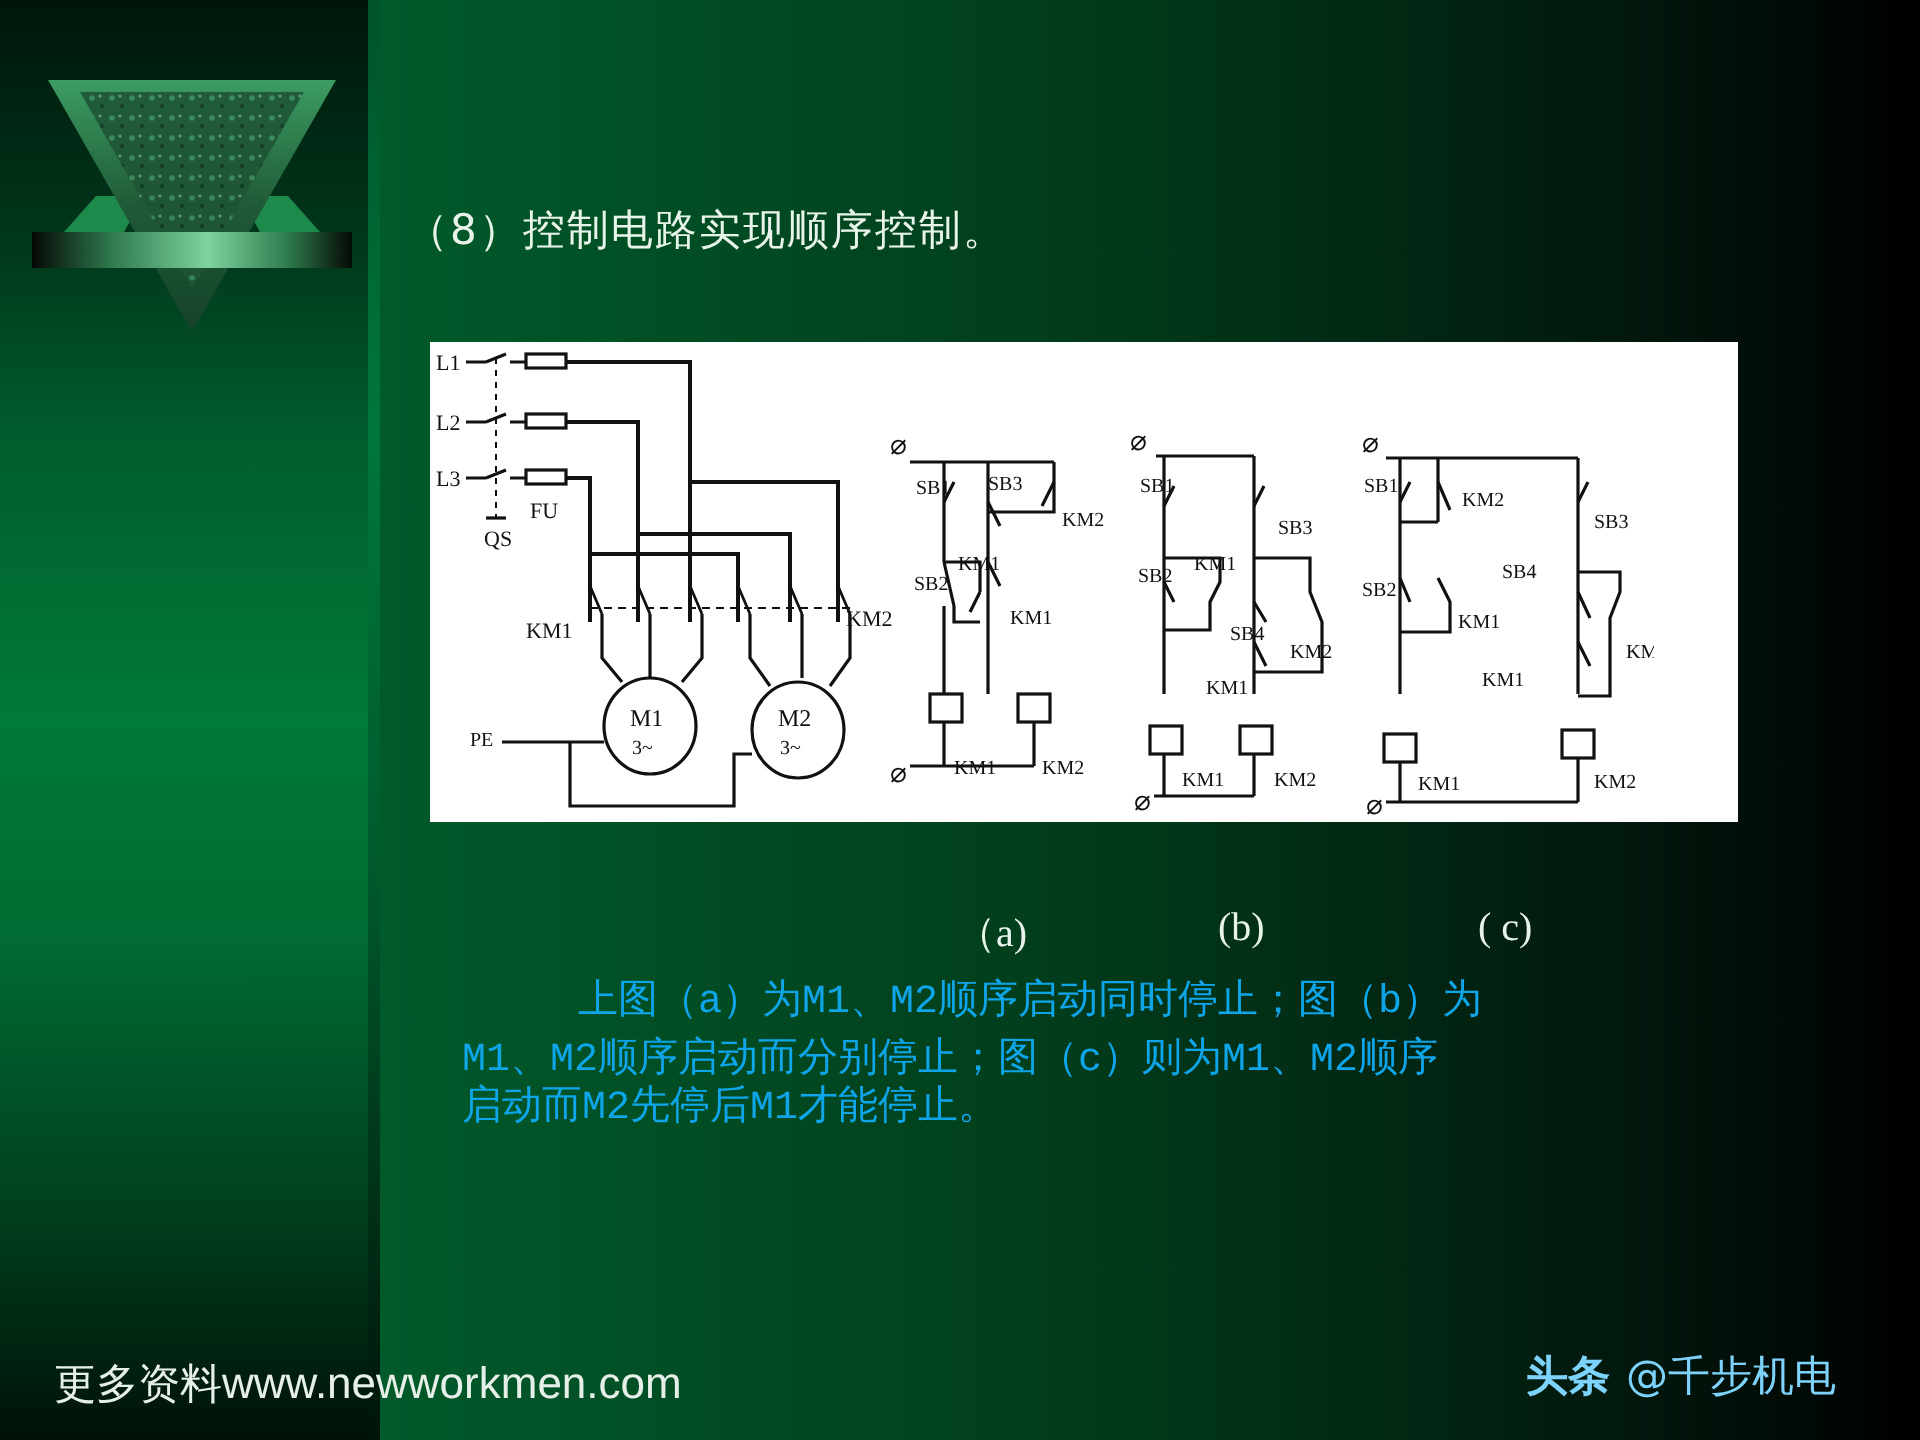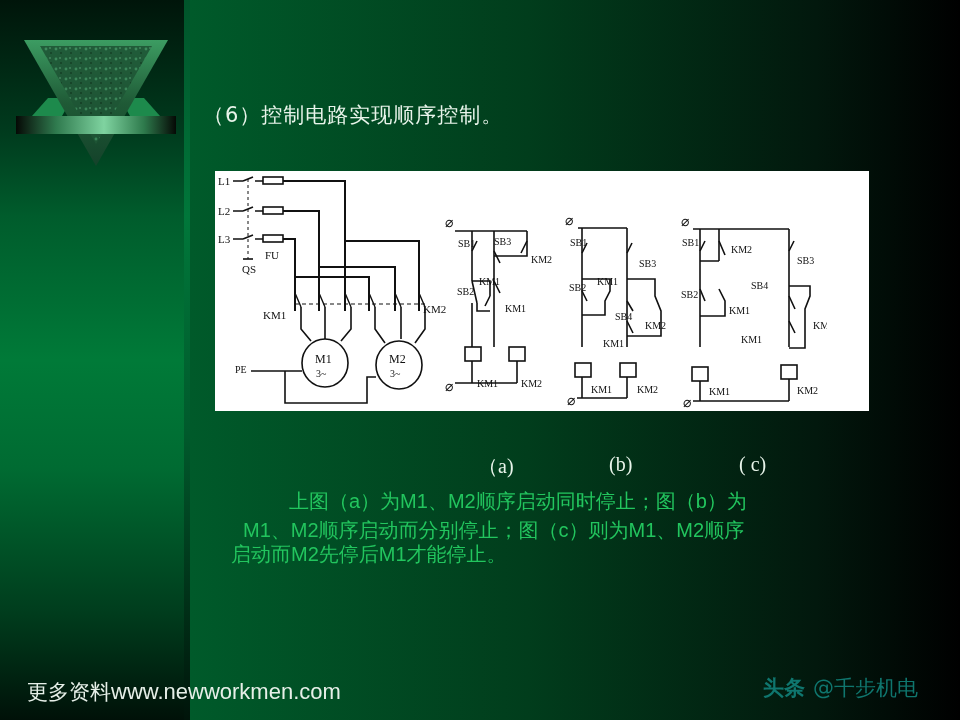--- a/index.html
+++ b/index.html
@@ -31,32 +31,32 @@
   .figure {
     position: absolute; left: 215px; top: 171px; width: 654px; height: 240px;
     background: #ffffff;
   }
   .fig-label {
     position: absolute; top: 453px; font-size: 20px; color: #e8f4ea;
     font-family: "Liberation Serif", serif;
   }
   .para {
     position: absolute; left: 231px; width: 610px;
-    font-size: 20px; color: #22c55e; line-height: 29px;
-    font-family: Liberation Sans, sans-serif;
+    font-size: 20px; color: #0ea5e9; line-height: 29px;
+    font-family: Liberation Mono, monospace;
   }
   .footer-left {
     position: absolute; left: 27px; top: 678px;
     font-size: 21px; color: #e6efe8;
     font-family: "DejaVu Sans", "Liberation Sans", sans-serif;
   }
   .footer-left .url { font-family: "Liberation Sans", sans-serif; font-size: 22px; }
   .footer-right {
     position: absolute; left: 763px; top: 674px;
-    font-size: 21px; color: #0f766e;
+    font-size: 21px; color: #7dd3fc;
     font-family: "DejaVu Sans", "Liberation Sans", sans-serif;
   }
   .footer-right .brand { font-weight: bold; margin-right: 8px; }
   svg text { font-family: "Liberation Serif", serif; }
 </style>
 </head>
 <body>
 
 <div class="slide-bg"></div>
 <div class="left-band"></div>
@@ -83,21 +83,21 @@
       <circle cx="6" cy="2" r="0.8" fill="#5aa57a"></circle>
     </pattern>
   </defs>
   <polygon points="34,62 58,62 48,80 18,80" fill="#1d8a4c"></polygon>
   <polygon points="130,62 106,62 116,80 146,80" fill="#1d8a4c"></polygon>
   <polygon points="10,4 154,4 82,130" fill="url(#tri)"></polygon>
   <polygon points="26,10 138,10 82,108" fill="url(#marble)" opacity="0.9"></polygon>
   <rect x="2" y="80" width="160" height="18" fill="url(#bar)"></rect>
 </svg>
 
-<div class="title">（6）控制电路实现顺序控制。</div>
+<div class="title">（8）控制电路实现顺序控制。</div>
 
 <div class="figure">
   <svg width="612" height="240" viewBox="0 0 612 240" stroke="#111" fill="none" stroke-width="1.6">
 
     <g>
       <text x="3" y="14" font-size="11" fill="#111" stroke="none">L1</text>
       <text x="3" y="44" font-size="11" fill="#111" stroke="none">L2</text>
       <text x="3" y="72" font-size="11" fill="#111" stroke="none">L3</text>
 
       <path d="M18 10 H28 M28 10 L38 6 M40 10 H48"></path>
@@ -201,21 +201,21 @@
       <text x="582" y="223" font-size="10" fill="#111" stroke="none">KM2</text>
     </g>
   </svg>
 </div>
 
 <div class="fig-label" style="left:478px;">（a)</div>
 <div class="fig-label" style="left:609px;">(b)</div>
 <div class="fig-label" style="left:739px;">( c)</div>
 
 <div class="para" style="top:487px; left:289px;">上图（a）为M1、M2顺序启动同时停止；图（b）为</div>
-<div class="para" style="top:516px;margin-left:12px;">M1、M2顺序启动而分别停止；图（c）则为M1、M2顺序</div>
+<div class="para" style="top:516px;">M1、M2顺序启动而分别停止；图（c）则为M1、M2顺序</div>
 <div class="para" style="top:540px;">启动而M2先停后M1才能停止。</div>
 
 <div class="footer-left">
   <span>更多资料</span><span class="url">www.newworkmen.com</span>
 </div>
 
 <div class="footer-right">
   <span class="brand">头条</span><span>@千步机电</span>
 </div>
 

